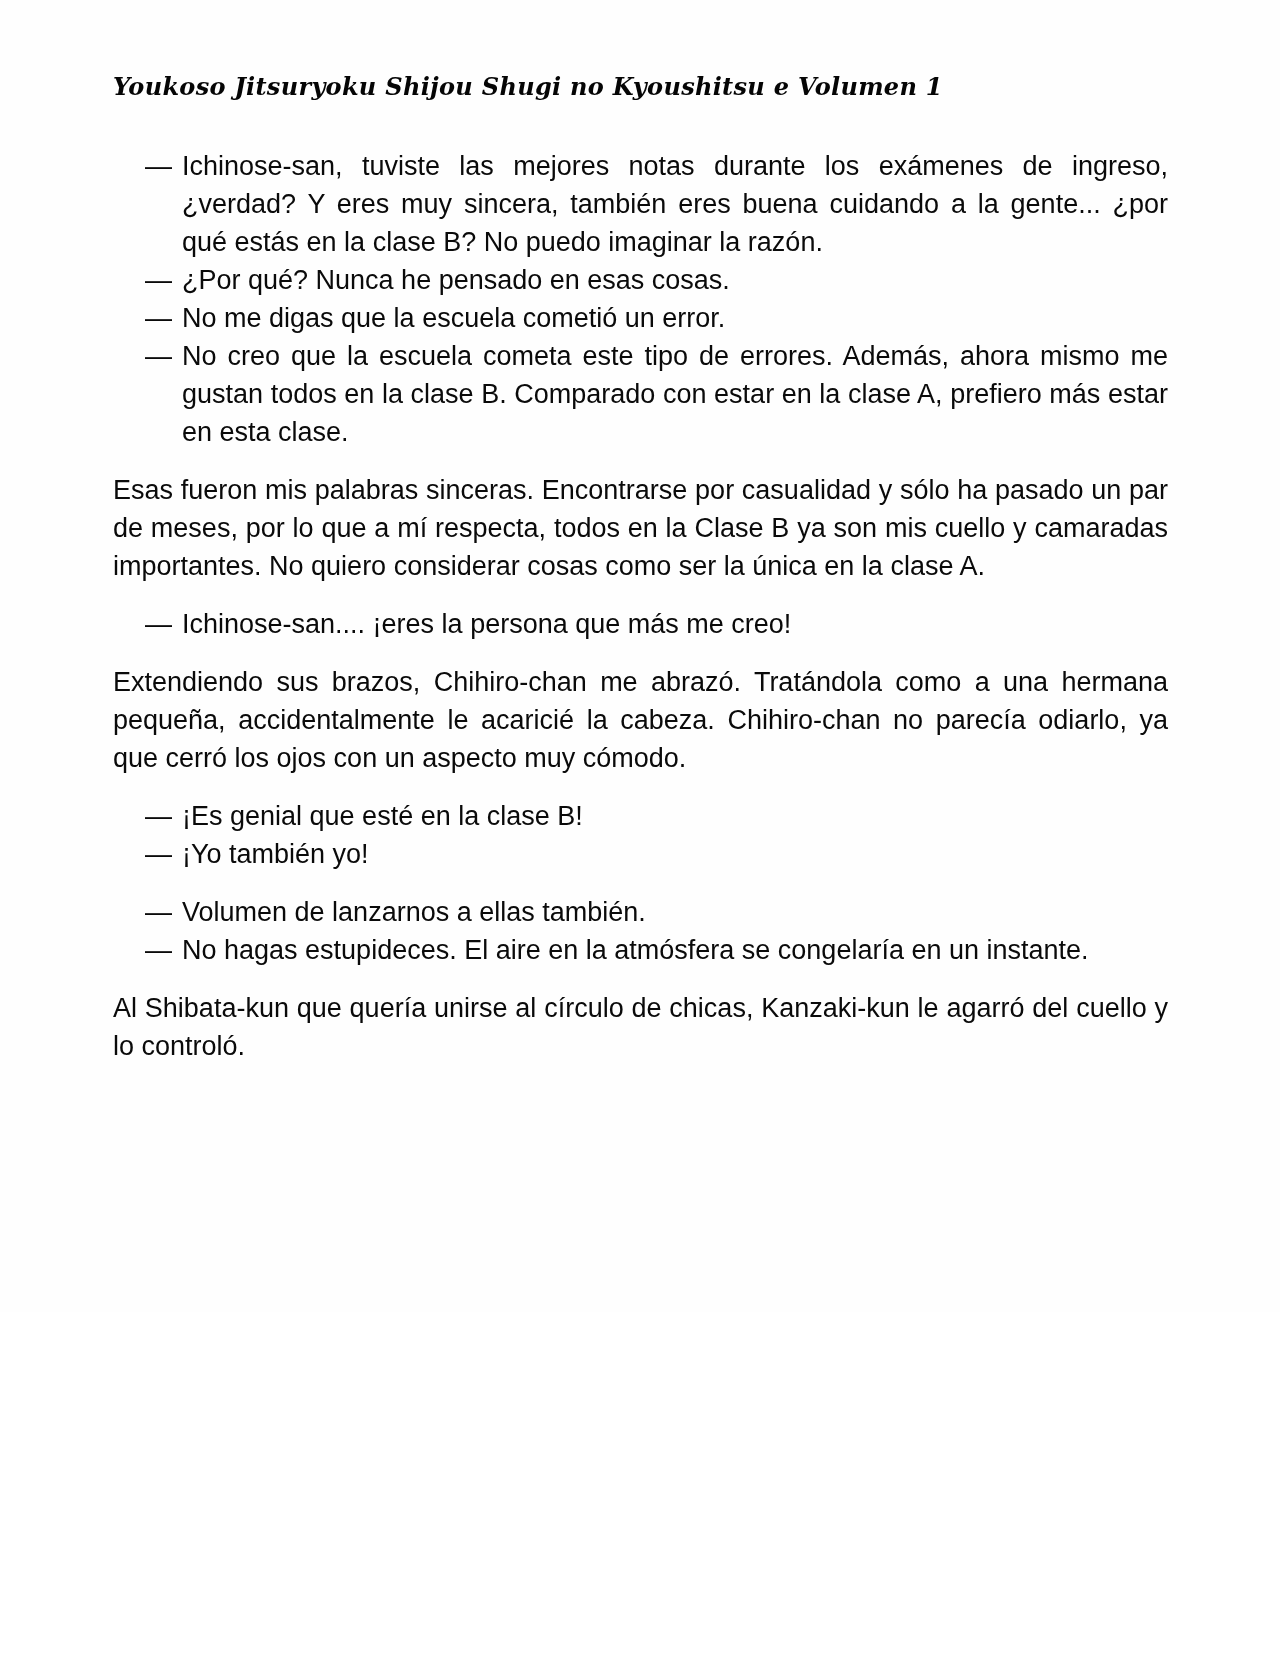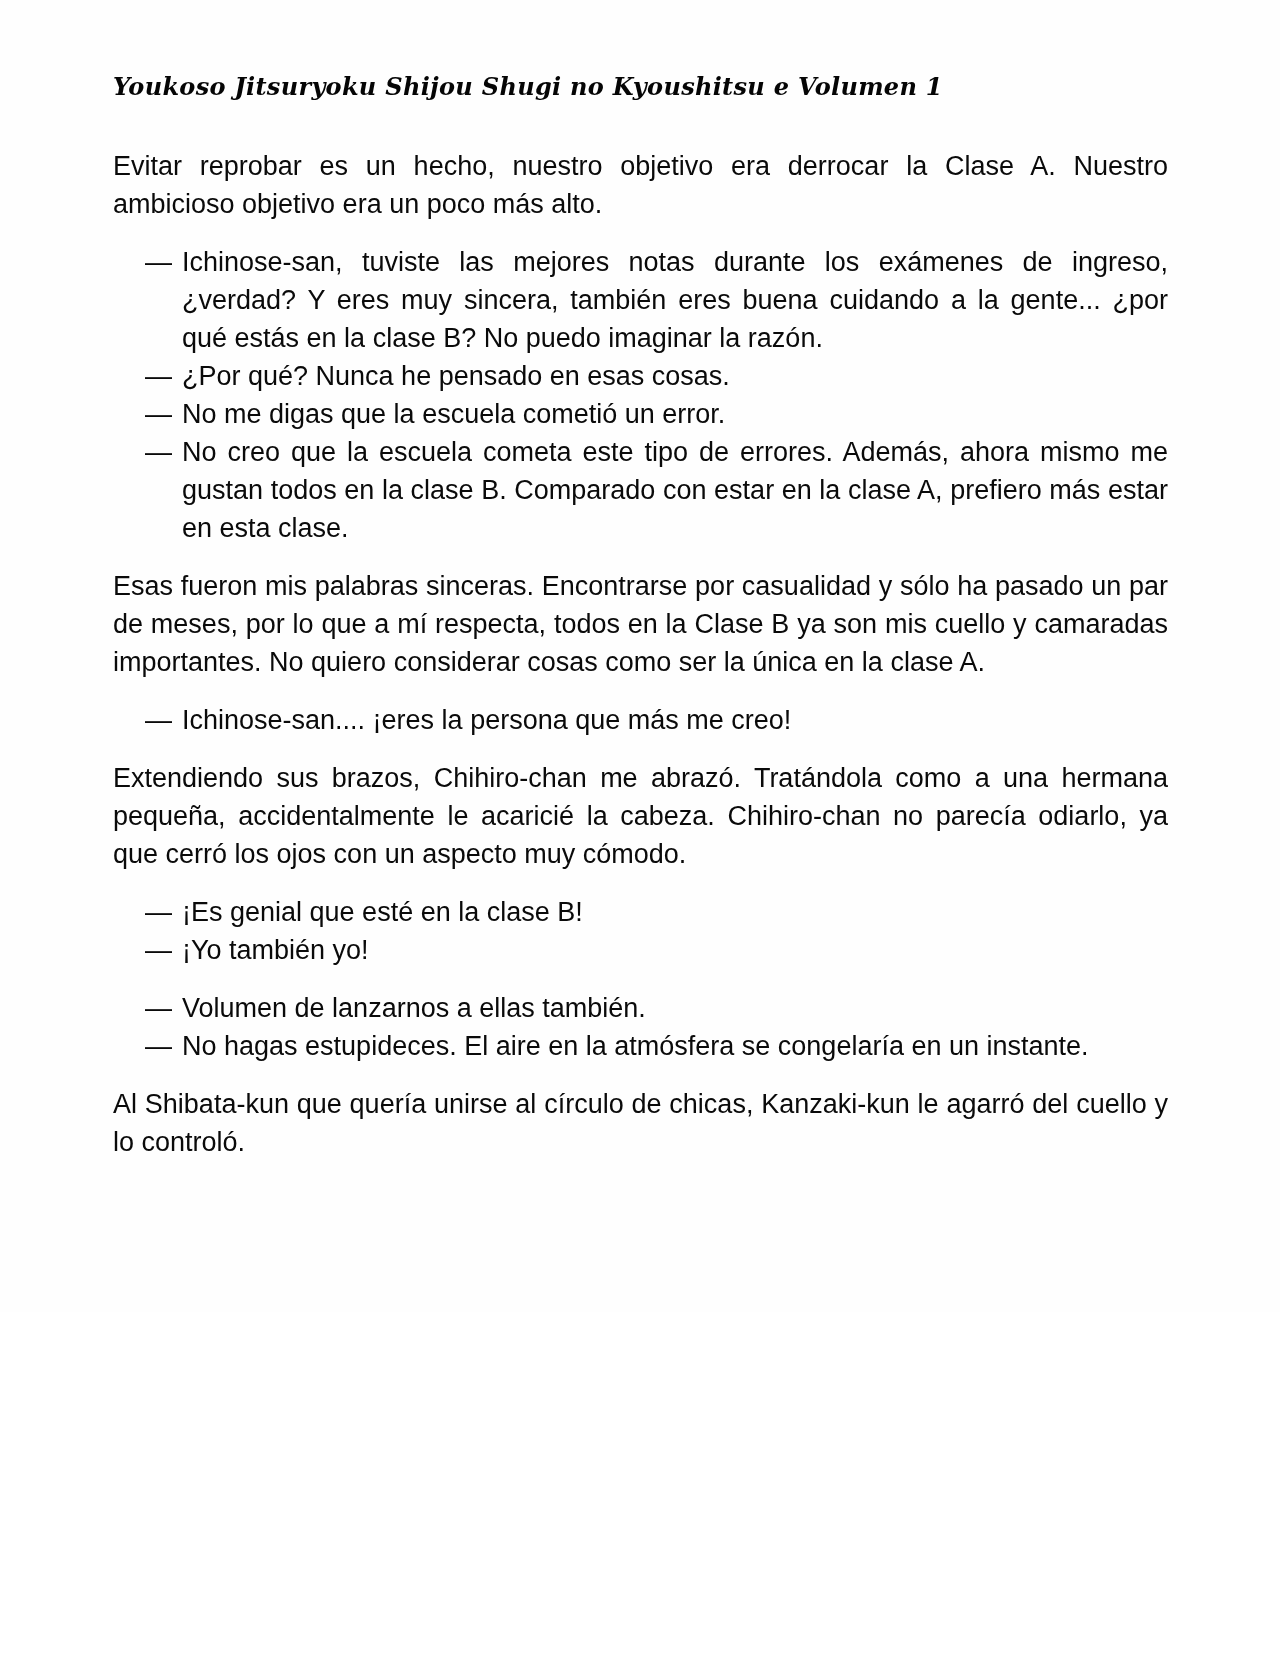--- a/index.html
+++ b/index.html
@@ -91,21 +91,20 @@
 
 <div class="page">
 
   <div class="header">
     <div class="header-title">Youkoso Jitsuryoku Shijou Shugi no Kyoushitsu e Volumen 1</div>
   </div>
 
   <div class="content">
 
 
-    <p class="para">Evitar reprobar es un hecho, nuestro objetivo era derrocar la Clase A. Nuestro ambicioso objetivo era un poco más alto.</p>
 
     <div class="dialogue">
       <div class="dline">
         <span class="dash">—</span>
         <span class="dtext">Ichinose-san, tuviste las mejores notas durante los exámenes de ingreso, ¿verdad? Y eres muy sincera, también eres buena cuidando a la gente... ¿por qué estás en la clase B? No puedo imaginar la razón.</span>
       </div>
       <div class="dline">
         <span class="dash">—</span>
         <span class="dtext">¿Por qué? Nunca he pensado en esas cosas.</span>
       </div>

